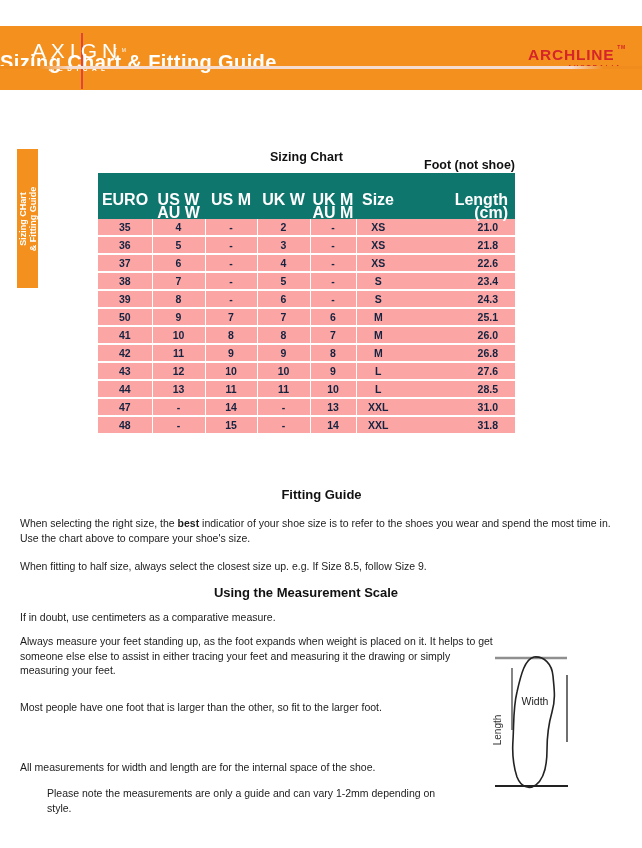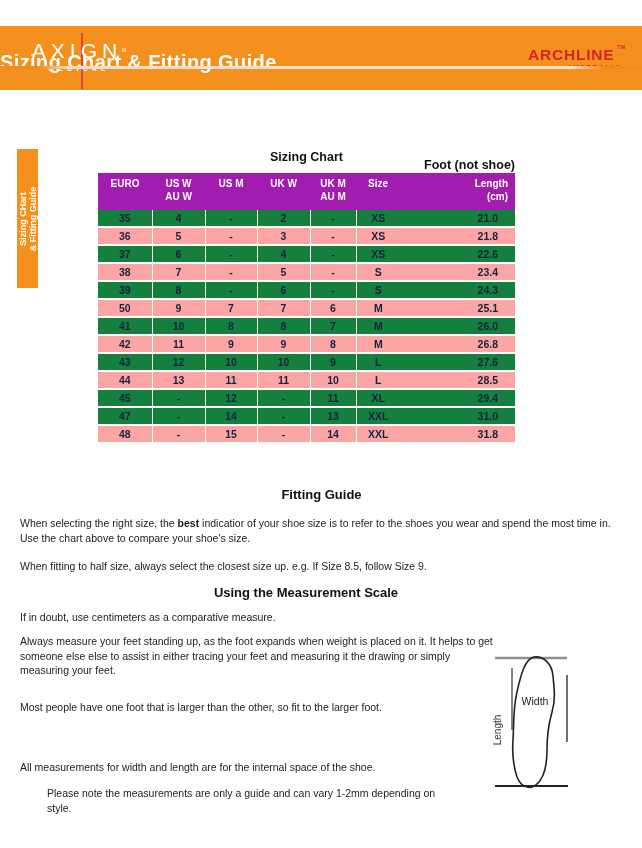--- a/index.html
+++ b/index.html
@@ -44,29 +44,29 @@
   }
 
   
   .chart-title { position:absolute; left:98px; top:150px; width:417px; text-align:center; font-size:12.5px; font-weight:bold; color:#111; }
   .foot-note  { position:absolute; right:127px; top:158px; font-size:12.5px; font-weight:bold; color:#111; }
   .sizing-table { position:absolute; left:98px; top:173px; width:417px; border-collapse:collapse; table-layout:fixed; }
   .sizing-table col.c1{width:54px} .sizing-table col.c2{width:53px} .sizing-table col.c3{width:52px}
   .sizing-table col.c4{width:53px} .sizing-table col.c5{width:46px} .sizing-table col.c6{width:44px}
   .sizing-table col.c7{width:115px}
   .sizing-table th {
-    background:#a21caf; color:#fff; font-size:10px; font-weight:bold;
-    vertical-align:top; padding-top:4px; height:37px; text-align:center;
+    background:#0f766e; color:#fff; font-size:16px; font-weight:bold;
+    vertical-align:top; padding-top:20px; height:37px; text-align:center;
     line-height:13px; white-space:pre-line;
   }
   .sizing-table td {
     height:16px; line-height:16px; text-align:center; font-size:10.5px; font-weight:bold;
     color:#14233f; border-bottom:2px solid #fff; padding:0;
   }
-  .sizing-table tr.row-dark td  { background:#15803d; }
+  .sizing-table tr.row-dark td  { background:#fca5a5; }
   .sizing-table tr.row-light td { background:#fca5a5; }
   .sizing-table td:nth-child(-n+5) { border-right:1px solid #fff; }
   .sizing-table th:last-child { text-align:right; padding-right:7px; }
   .sizing-table td:last-child { text-align:right; padding-right:17px; }
 
   
   .section-heading { position:absolute; left:0; width:612px; text-align:center; font-size:13px; font-weight:bold; color:#111; }
   .body-para { position:absolute; left:20px; font-size:10.5px; line-height:14.5px; color:#1c1c1c; }
   #fg-heading { top:487px;padding-left:31px; }
   #fg-para1 { top:516px; width:608px; }
@@ -226,29 +226,20 @@
       <tr class="row-light">
         <td>44</td>
         <td>13</td>
         <td>11</td>
         <td>11</td>
         <td>10</td>
         <td>L</td>
         <td>28.5</td>
       </tr>
       <tr class="row-dark">
-        <td>45</td>
-        <td>-</td>
-        <td>12</td>
-        <td>-</td>
-        <td>11</td>
-        <td>XL</td>
-        <td>29.4</td>
-      </tr>
-      <tr class="row-dark">
         <td>47</td>
         <td>-</td>
         <td>14</td>
         <td>-</td>
         <td>13</td>
         <td>XXL</td>
         <td>31.0</td>
       </tr>
       <tr class="row-light">
         <td>48</td>

